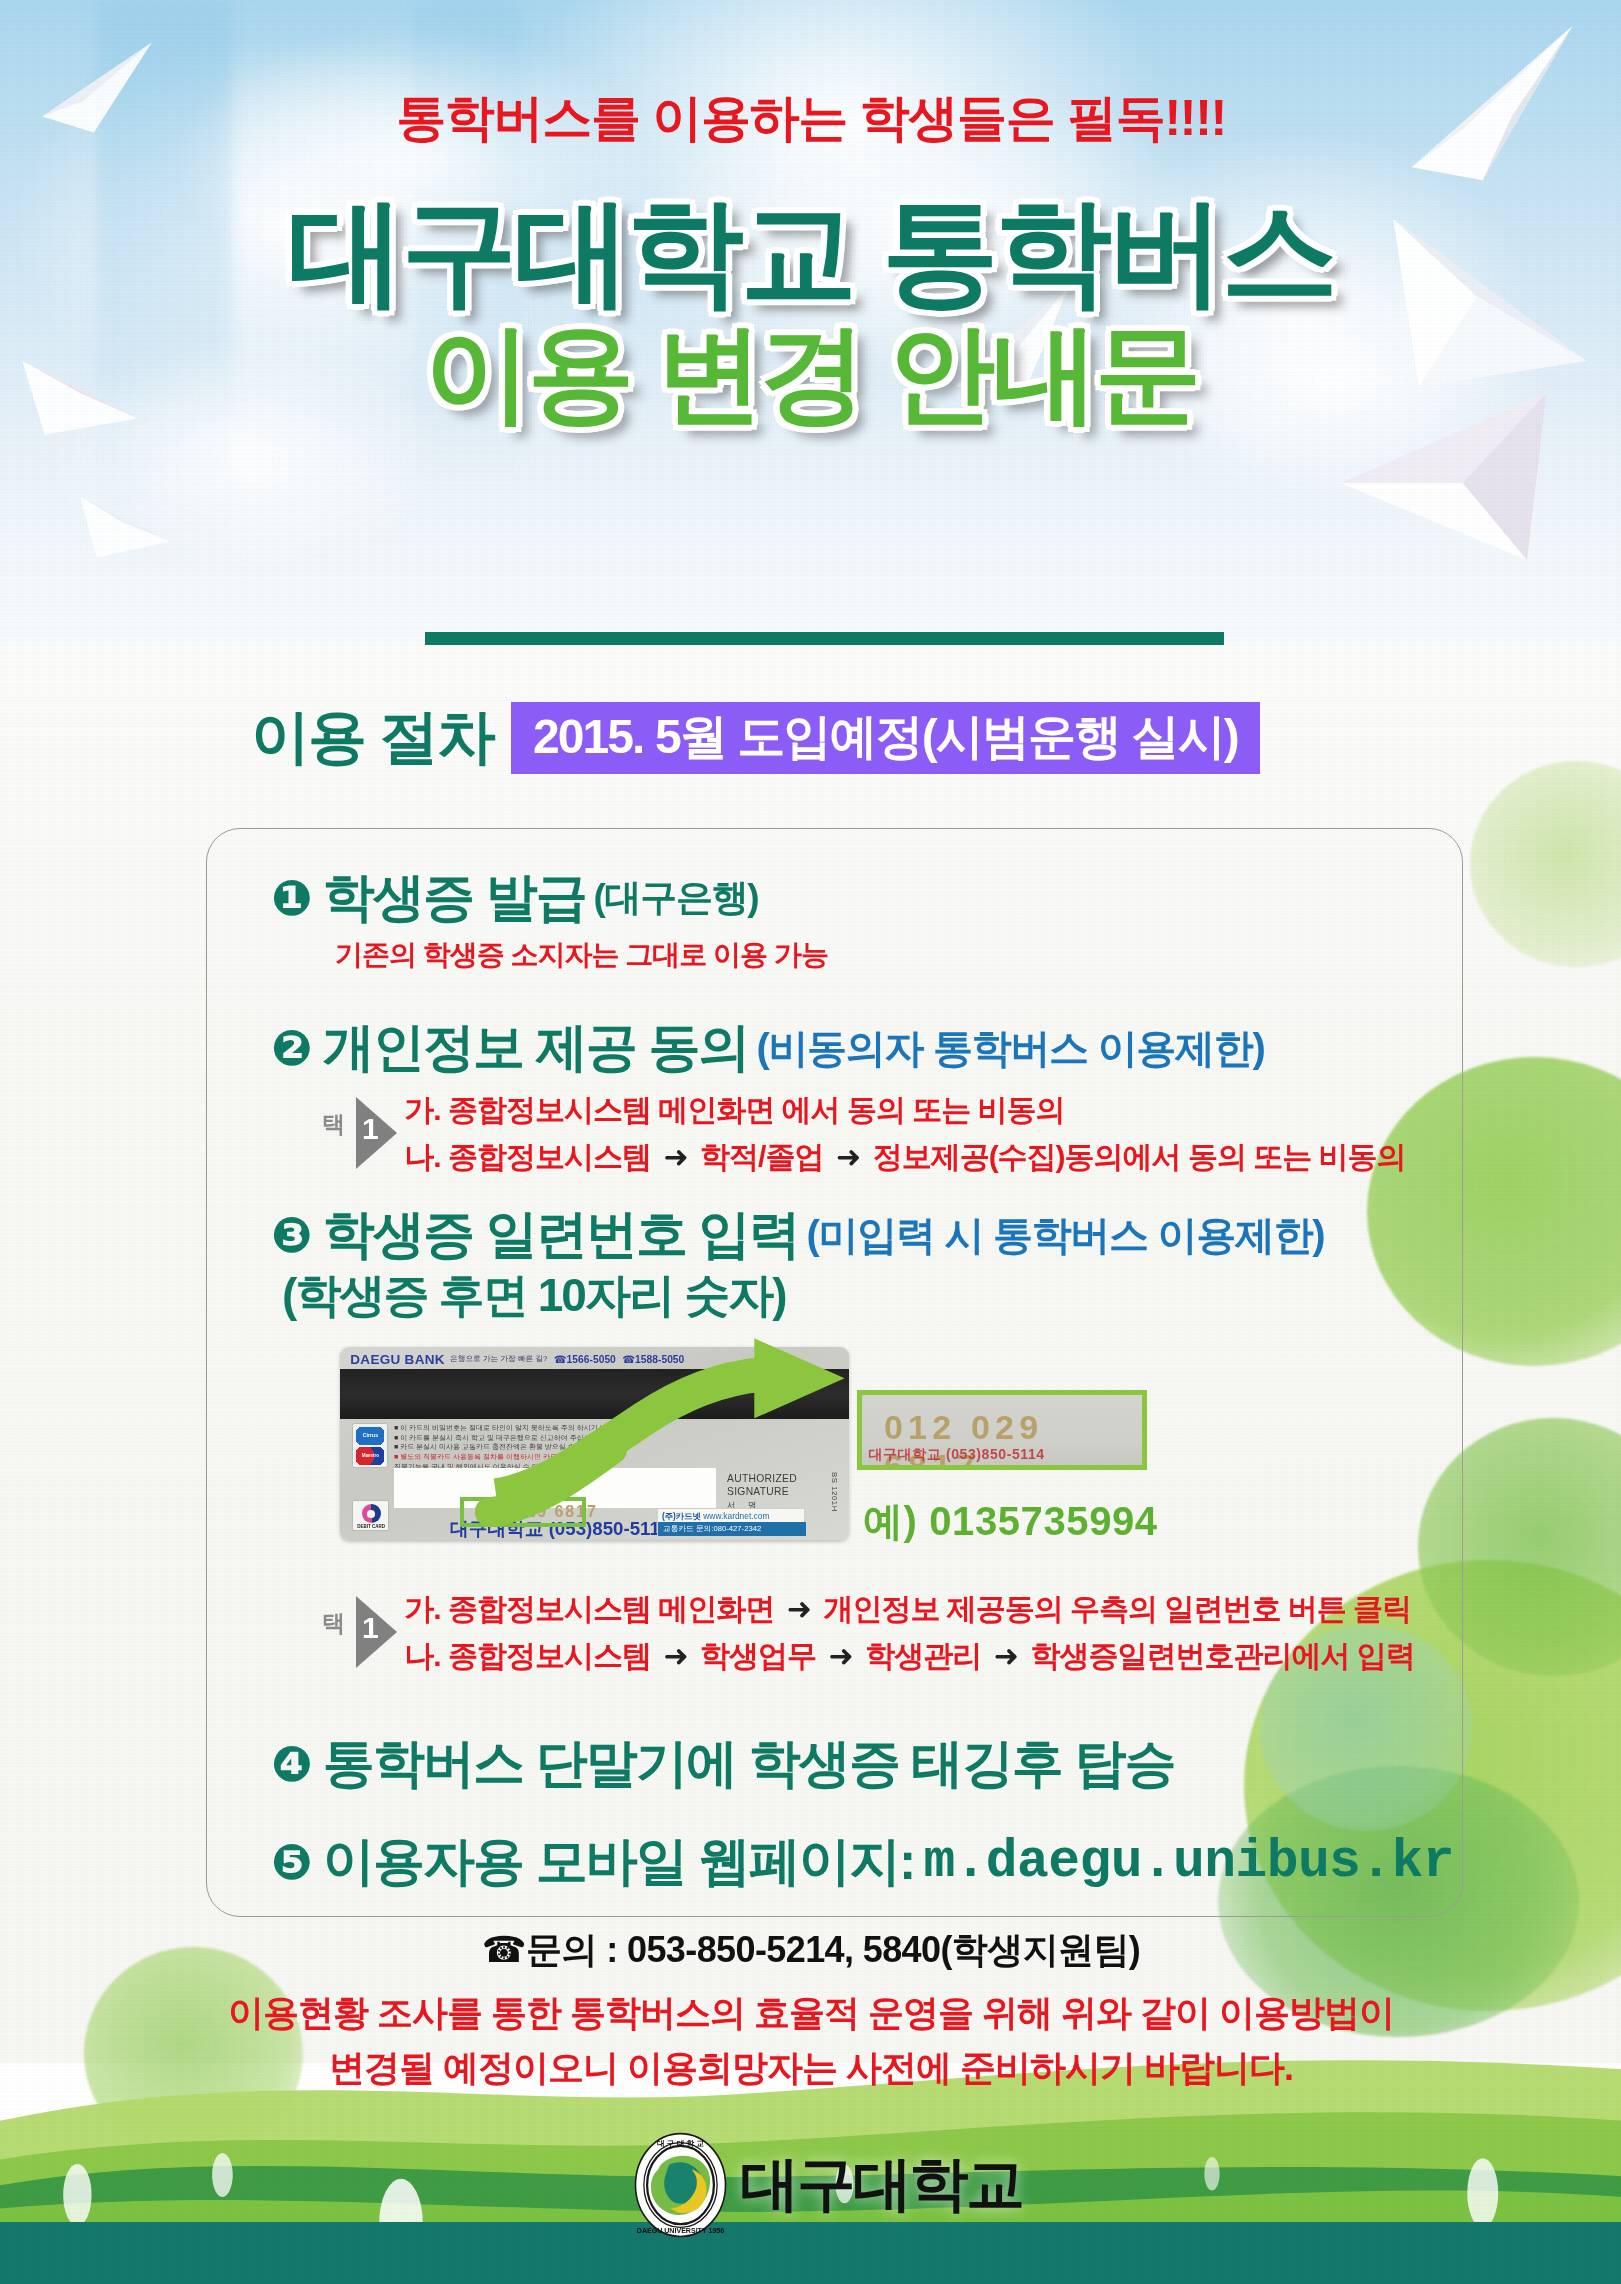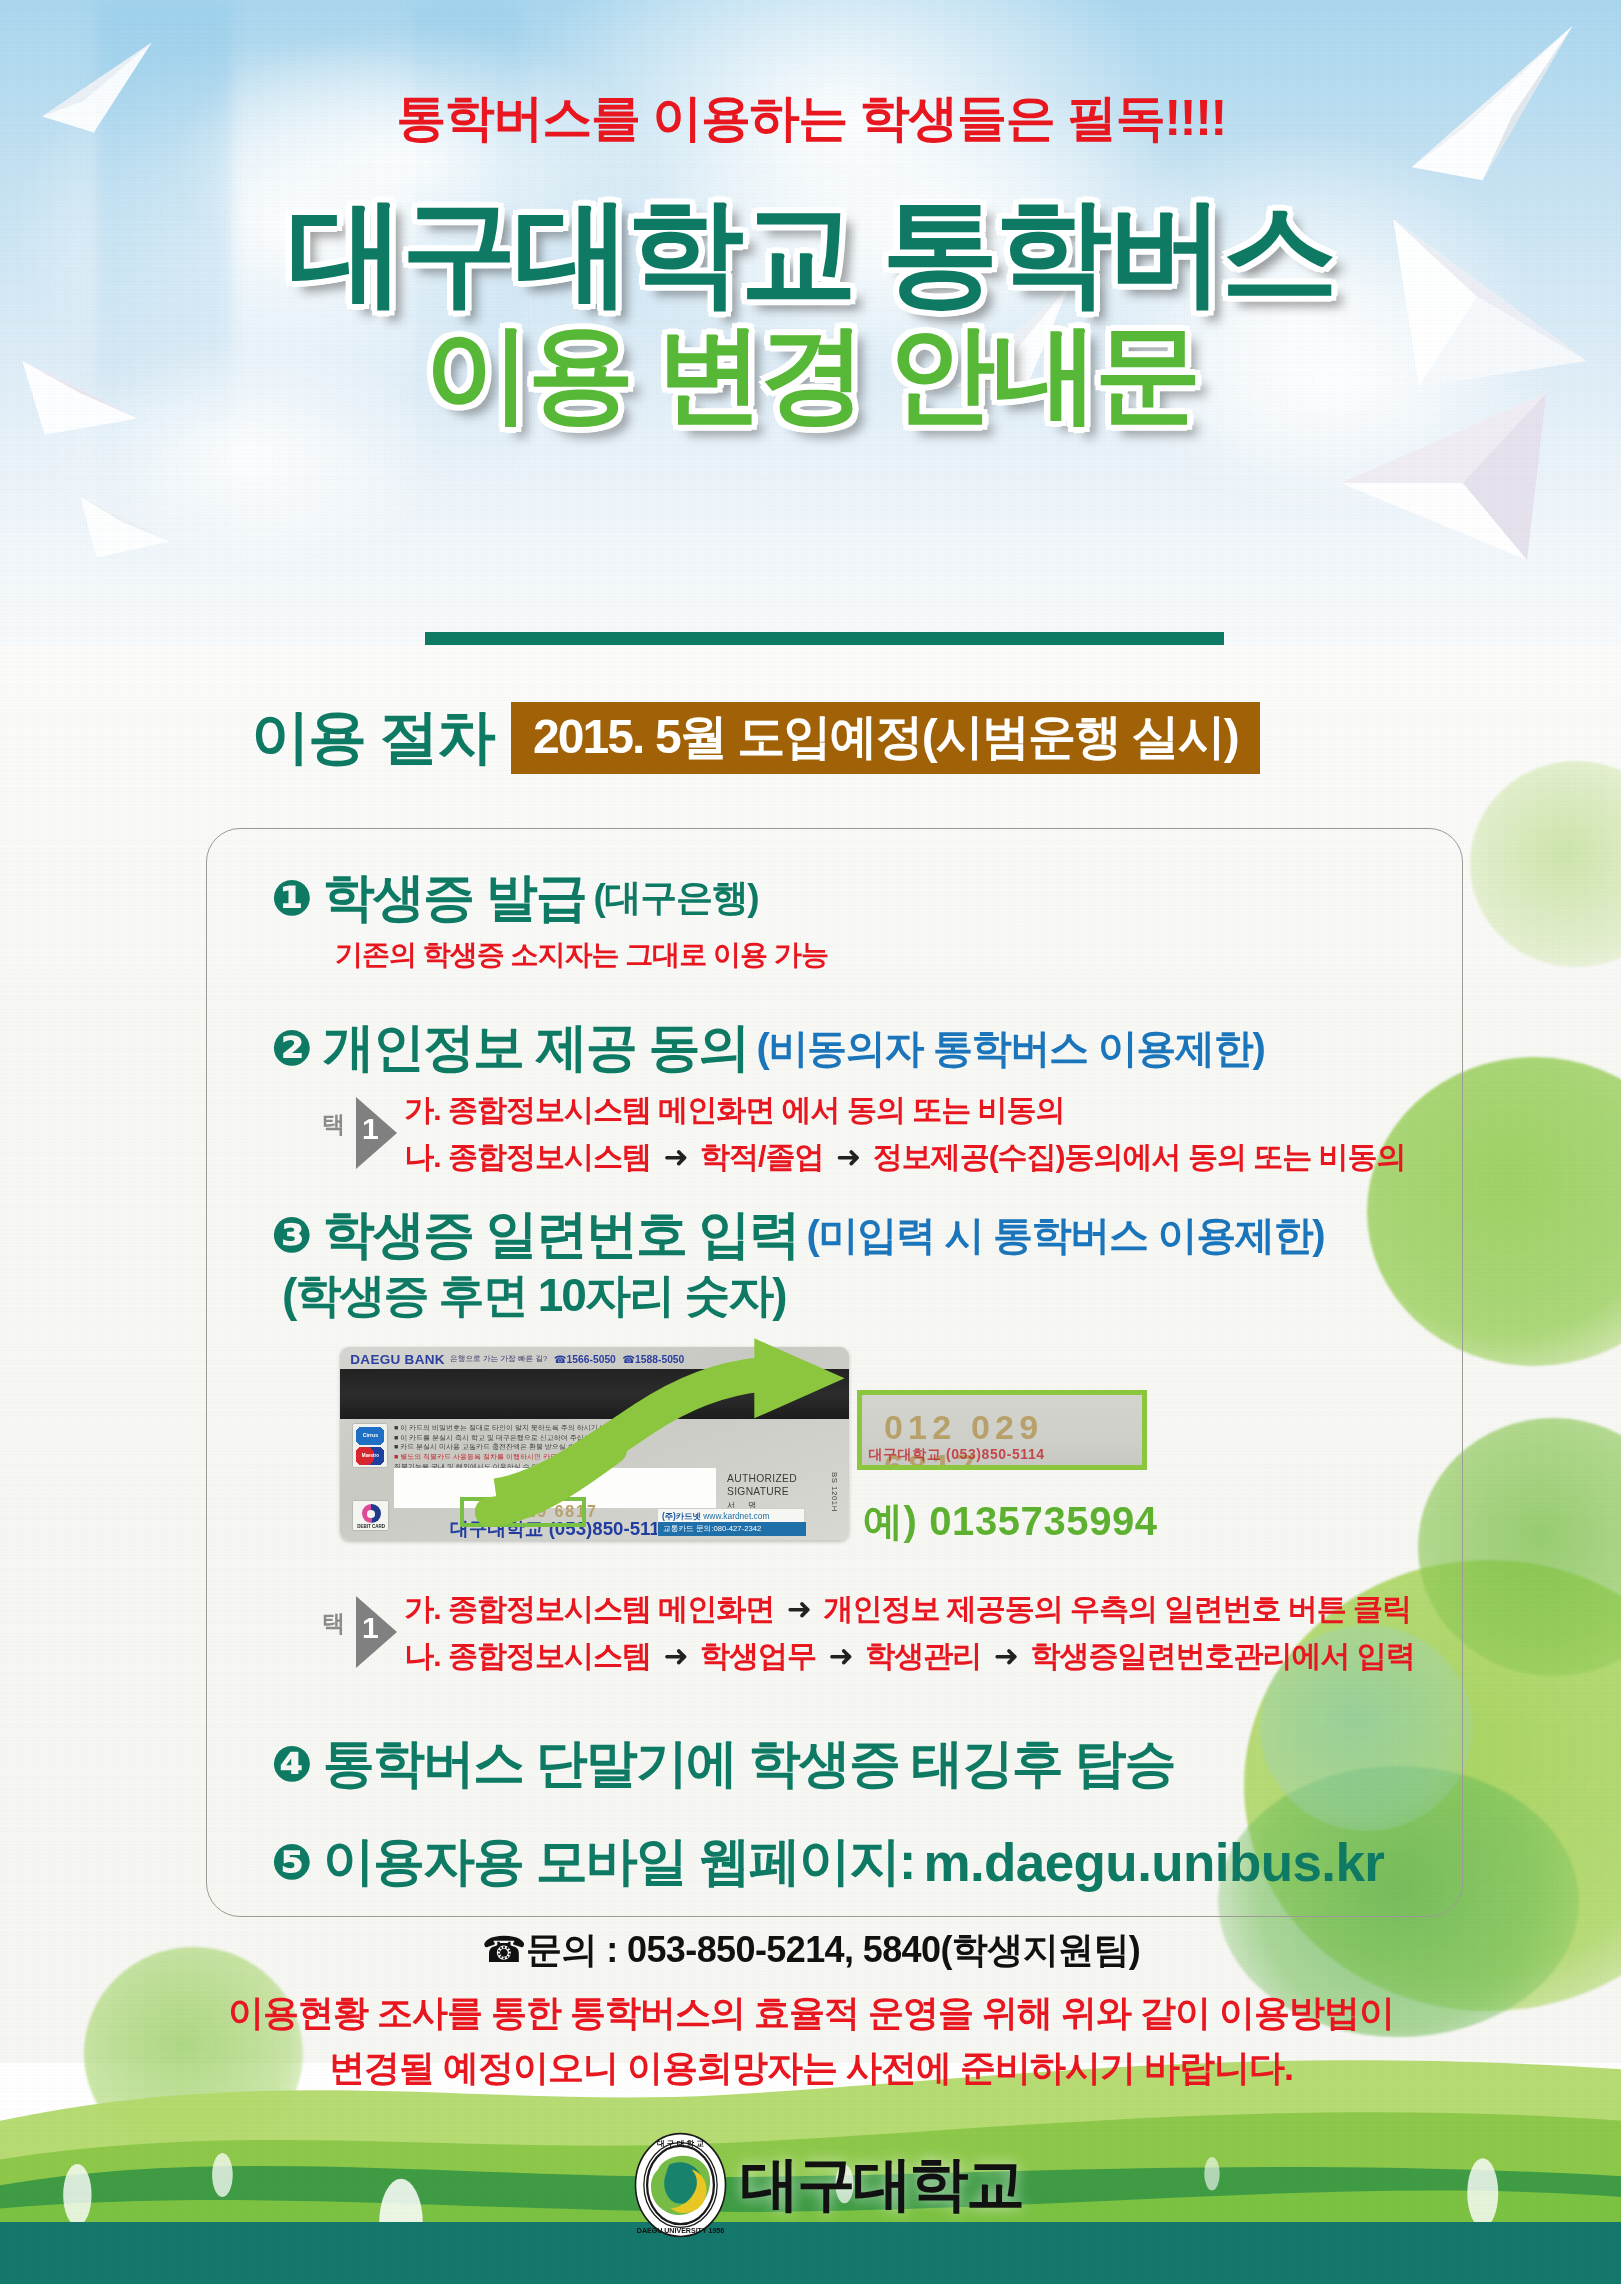--- a/index.html
+++ b/index.html
@@ -112,21 +112,21 @@
   }
 
   
   .sec-row { position: absolute; left: 251px; top: 698px; display: flex; align-items: center; }
   .sec-label {
     font-size: 59px; font-weight: bold; color: #0e7a63;
     letter-spacing: -1.9px; white-space: nowrap;
   }
   .sec-banner {
     margin-left: 17px;
-    background: #a16207;
+    background: #8b5cf6;
     color: #ffffff;
     font-size: 48px; font-weight: bold;
     letter-spacing: -1.9px;
     padding: 10.3px 22px 13px 22px;
     white-space: nowrap;
     line-height: 1.0;
   }
 
   
   .content-box {
@@ -555,21 +555,21 @@
         <span>학생증일련번호관리에서 입력</span>
       </div>
     </div>
   </div>
 
   <div class="step" style="left:271px;top:1729px;">
     <span class="num">❹</span><span class="step-main">통학버스 단말기에 학생증 태깅후 탑승</span>
   </div>
 
   <div class="step" style="left:271px;top:1827px;">
-    <span class="num">❺</span><span class="step-main">이용자용 모바일 웹페이지:</span><span class="url-teal" style="margin-left:9px;">m.daegu.unibus.kr</span>
+    <span class="num">❺</span><span class="step-main">이용자용 모바일 웹페이지:</span><span class="url-teal" style="margin-left:9px;font-family:Liberation Mono, monospace;">m.daegu.unibus.kr</span>
   </div>
 
   <div class="contact">☎문의 : 053-850-5214, 5840(학생지원팀)</div>
 
   <div class="footer-msg">
     <div>이용현황 조사를 통한 통학버스의 효율적 운영을 위해 위와 같이 이용방법이</div>
     <div>변경될 예정이오니 이용희망자는 사전에 준비하시기 바랍니다.</div>
   </div>
 
   <div class="logo-row">

